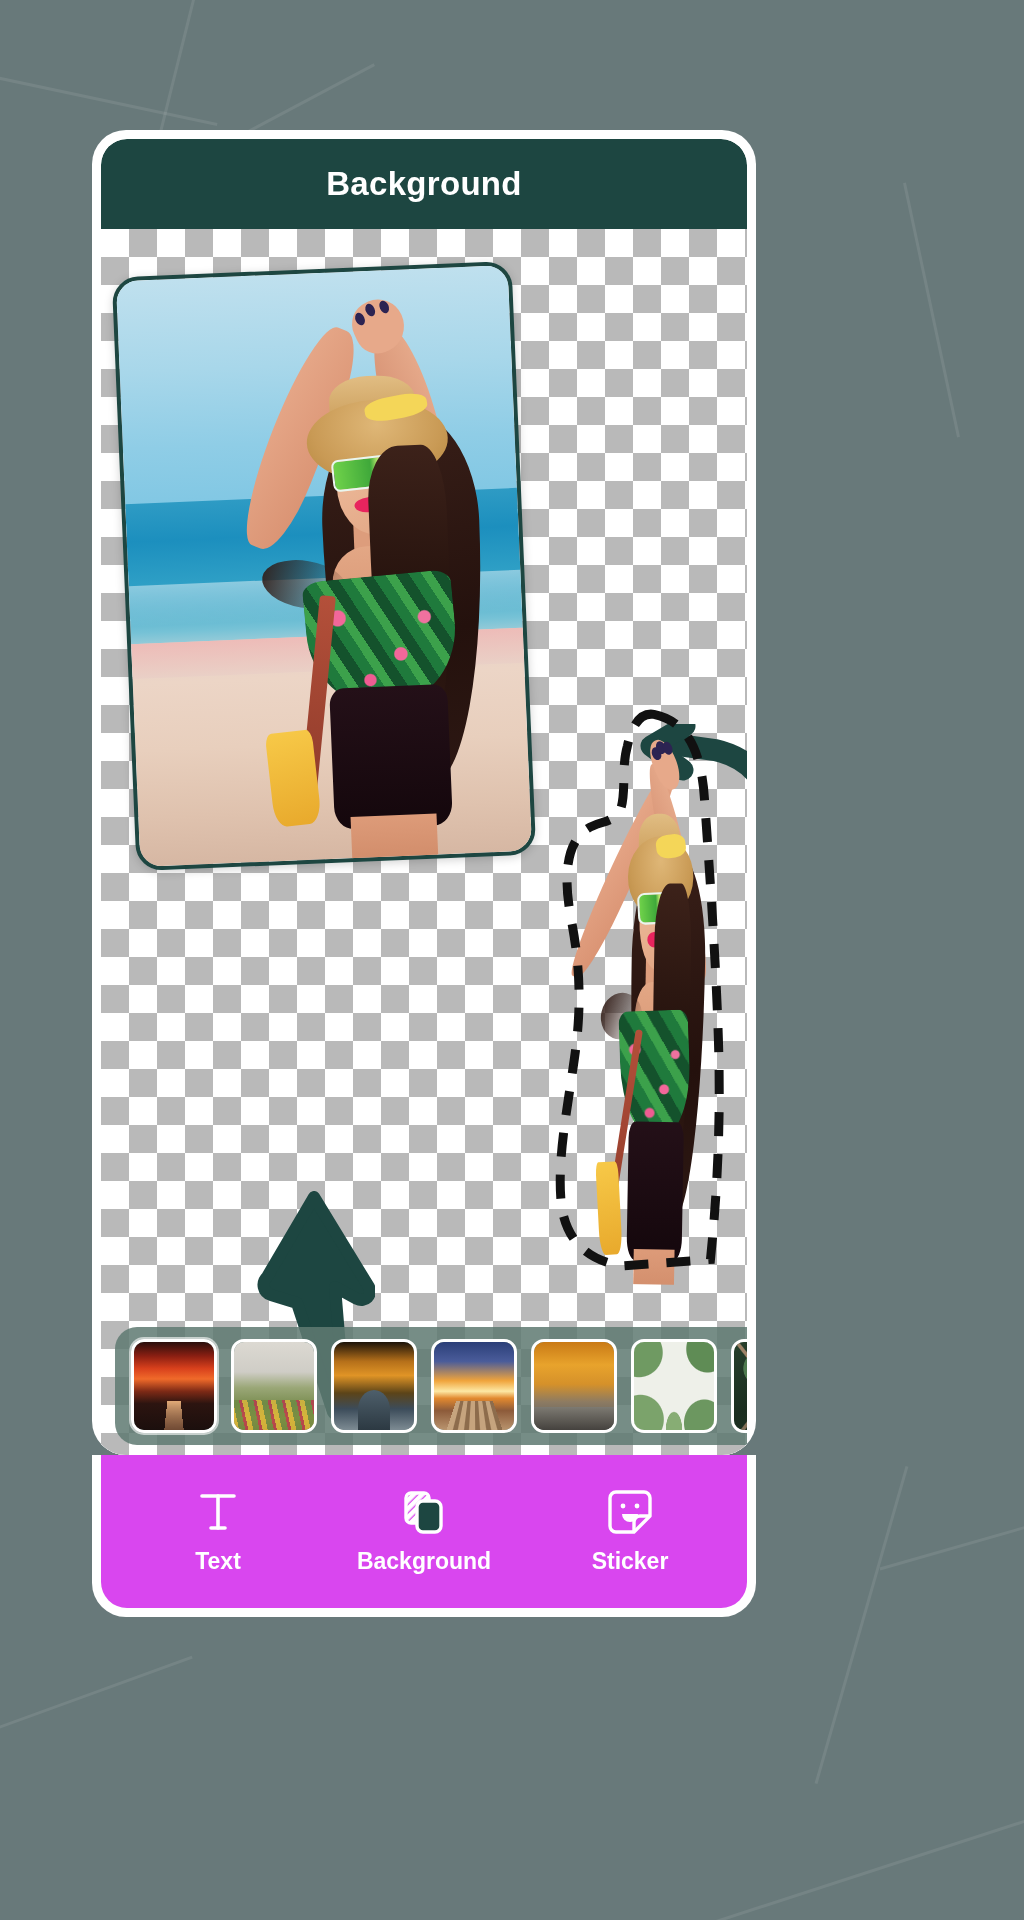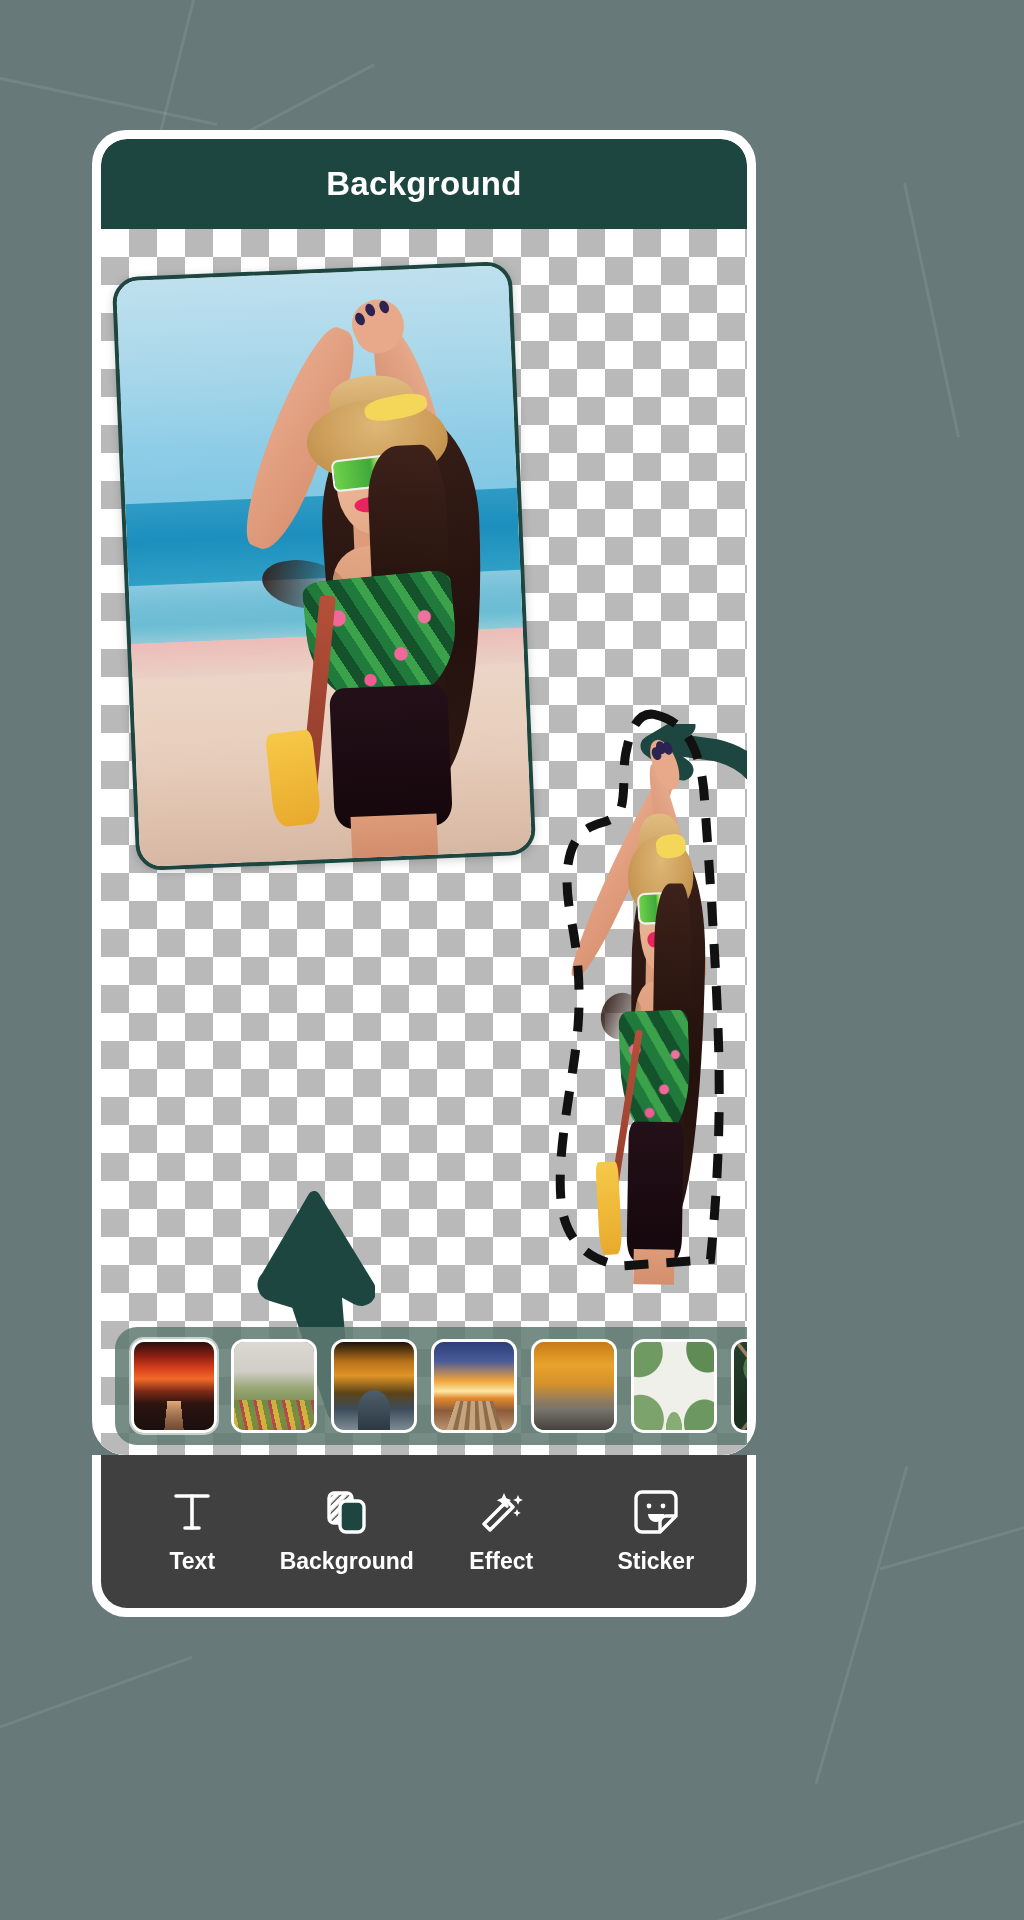--- a/index.html
+++ b/index.html
@@ -239,21 +239,21 @@
   
   #toolbar-wrap{
     position:absolute; left:92px; top:1455px;
     width:664px; height:162px;
     background:#ffffff;
     border-radius:0 0 34px 34px;
     padding:0 9px 9px 9px;
   }
   #toolbar{
     width:100%; height:100%;
-    background:#404040;
+    background:#d946ef;
     border-radius:0 0 26px 26px;
     display:flex; align-items:center; justify-content:space-around;
     padding:16px 14px;
   }
   .tool{
     display:flex; flex-direction:column; align-items:center; gap:12px;
     width:120px; cursor:pointer;
   }
   .tool svg{ display:block; }
   .tool-label{ color:#fff; font-size:23px; font-weight:bold; }
@@ -412,32 +412,20 @@
               <rect width="3" height="6" fill="#ffffff"></rect>
             </pattern>
           </defs>
           <rect x="6" y="5" width="23" height="30" rx="5" fill="url(#hatch)" stroke="#ffffff"></rect>
           <rect x="17" y="13" width="24" height="31" rx="6" fill="#1d4641" stroke="#ffffff"></rect>
         </svg>
       </span>
       <span class="tool-label">Background</span>
     </div>
 
-    <div class="tool">
-      <span>
-        <svg width="48" height="48" viewBox="0 0 48 48" fill="none" stroke="#ffffff" stroke-width="3.4" stroke-linejoin="round" stroke-linecap="round">
-          <path d="M7 41 L30 18 L36 24 L13 47 Z" transform="translate(0,-5)"></path>
-          <path d="M30 18 L25 13"></path>
-          <path d="M27 5 l2.2 5 5 2.2 -5 2.2 -2.2 5 -2.2 -5 -5 -2.2 5 -2.2 Z" fill="#ffffff" stroke="none"></path>
-          <path d="M41 7 l1.5 3.4 3.4 1.5 -3.4 1.5 -1.5 3.4 -1.5 -3.4 -3.4 -1.5 3.4 -1.5 Z" fill="#ffffff" stroke="none"></path>
-          <path d="M40 21 l1.2 2.7 2.7 1.2 -2.7 1.2 -1.2 2.7 -1.2 -2.7 -2.7 -1.2 2.7 -1.2 Z" fill="#ffffff" stroke="none"></path>
-        </svg>
-      </span>
-      <span class="tool-label">Effect</span>
-    </div>
 
 
     <div class="tool">
       <span>
         <svg width="48" height="48" viewBox="0 0 48 48" fill="none" stroke="#ffffff" stroke-width="3.4" stroke-linejoin="round">
           <path d="M10 4 H38 a6 6 0 0 1 6 6 V28 L28 44 H10 a6 6 0 0 1 -6 -6 V10 a6 6 0 0 1 6 -6 Z"></path>
           <path d="M44 28 H34 a6 6 0 0 0 -6 6 V44"></path>
           <circle cx="17" cy="18" r="2.4" fill="#ffffff" stroke="none"></circle>
           <circle cx="31" cy="18" r="2.4" fill="#ffffff" stroke="none"></circle>
           <path d="M16 26 a8 8 0 0 0 16 0 Z" fill="#ffffff" stroke="none"></path>

